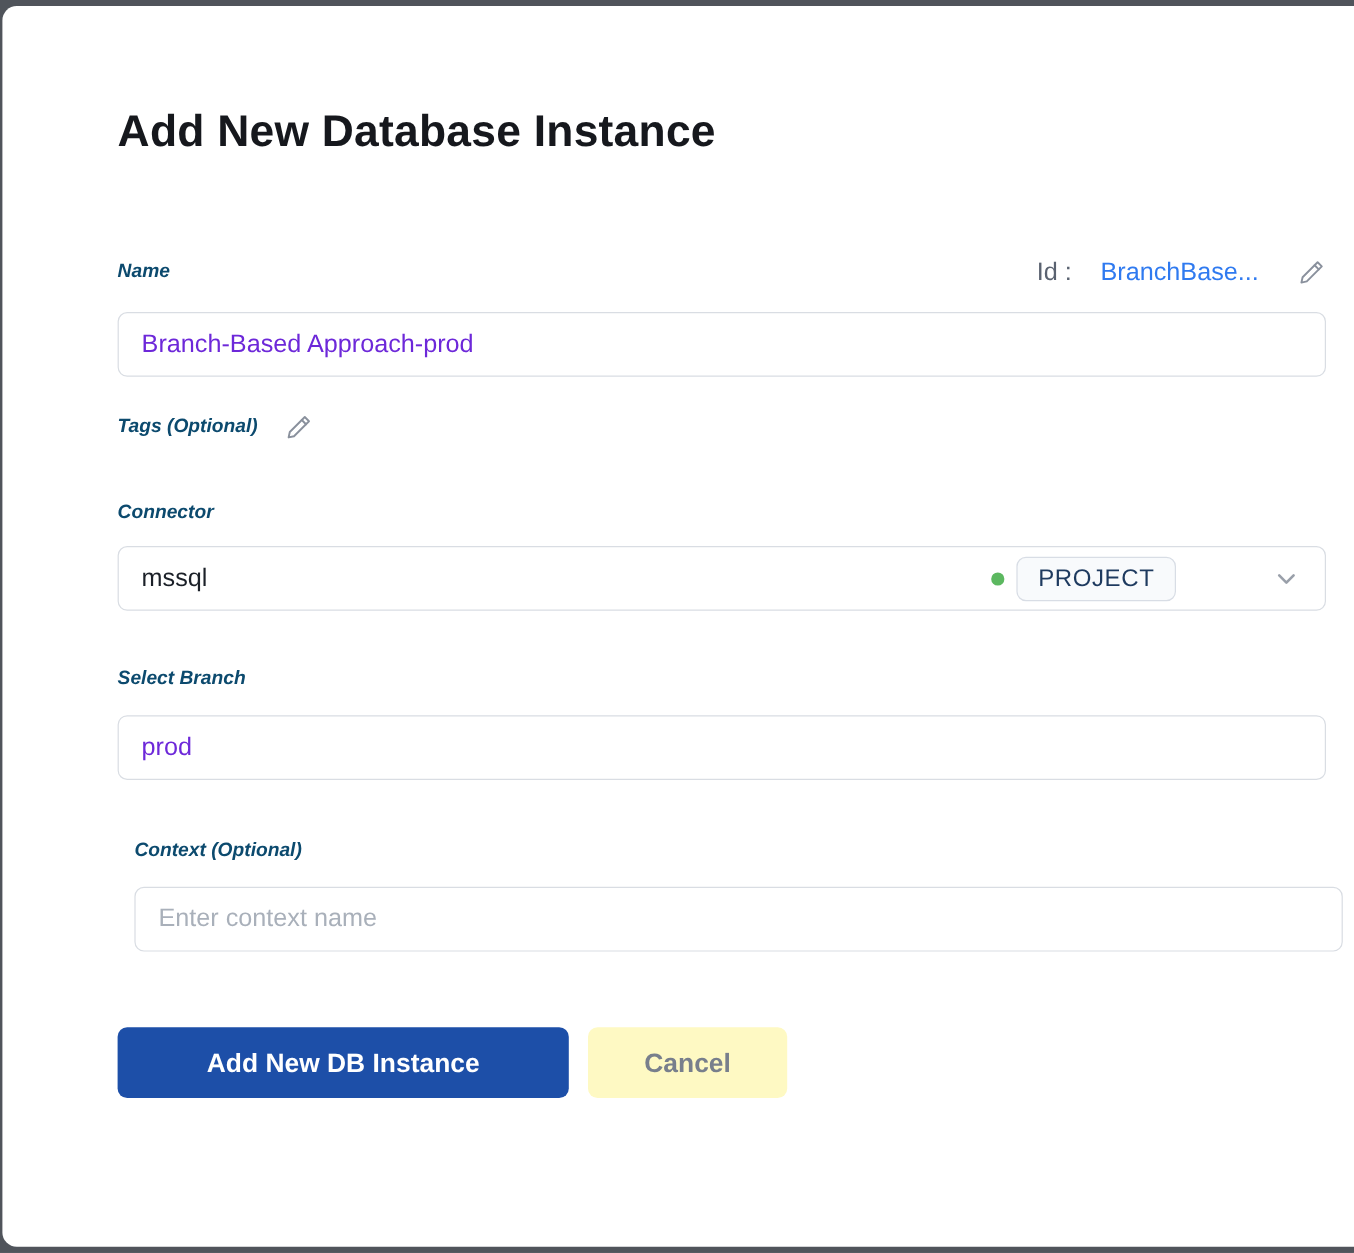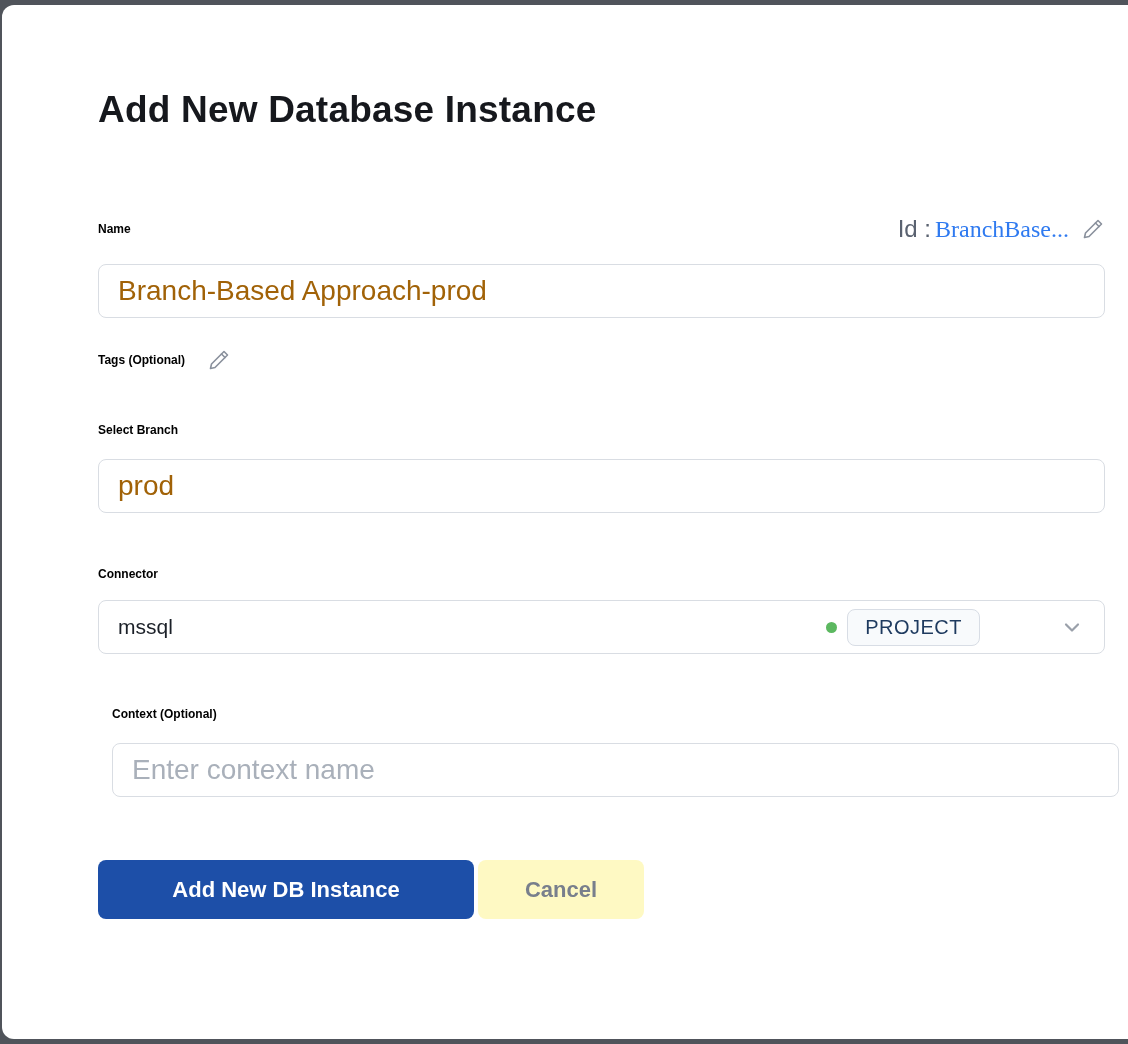--- a/index.html
+++ b/index.html
@@ -27,45 +27,46 @@
     color: #16181d;
     letter-spacing: 0.2px;
   }
   .field-group { width: 1007px; }
   .label-row {
     display: flex;
     align-items: center;
     justify-content: space-between;
   }
   .field-label {
-    font-size: 12px;
+    font-size: 16px;
     font-weight: 600;
-    color: #000000;
+    color: #0c4a6e;
     display: inline-flex;
     align-items: center;
     gap: 14px;
+    font-style: italic;
   }
   .id-row {
     display: flex;
-    align-items: center;
-    gap: 4px;
-    font-size: 24px;
+    align-items: flex-start;
+    gap: 24px;
+    font-size: 21px;
   }
   .id-prefix { color: #5a6270; font-weight: 500; }
-  .id-link { color: #2f7af0; font-weight: 500; cursor: pointer; font-family: Liberation Serif, serif; }
+  .id-link { color: #2f7af0; font-weight: 500; cursor: pointer; }
   .pencil { margin-left: 8px; display: inline-flex; cursor: pointer; }
   .pencil svg { width: 24px; height: 24px; stroke: #8a919d; }
   .text-input {
     margin-top: 21px;
     width: 1007px; height: 54px;
     border: 1px solid #d9dde3;
     border-radius: 8px;
     padding: 0 19px;
-    font-size: 28px;
-    color: #a16207;
+    font-size: 21px;
+    color: #6d28d9;
     font-family: "Liberation Sans", sans-serif;
     outline: none;
     background: #ffffff;
   }
   .text-input::placeholder { color: #a9b0ba; }
   .mt-name   { margin-top: 84px; }
   .mt-tags   { margin-top: 30px; }
   .mt-branch { margin-top: 48px; }
   .mt-conn   { margin-top: 51px; }
   .mt-ctx    { margin-top: 50px; margin-left: 14px; }
@@ -109,21 +110,21 @@
   }
   .chevron {
     margin-left: 80px;
     display: inline-flex;
   }
   .chevron svg { width: 24px; height: 24px; stroke: #9aa0aa; }
   .btn-row {
     margin-top: 63px;
     display: flex;
     align-items: flex-end;
-    gap: 4px;
+    gap: 16px;
   }
   .btn {
     height: 59px;
     border: none;
     border-radius: 8px;
     font-family: "Liberation Sans", sans-serif;
     font-size: 22px;
     font-weight: 700;
     cursor: pointer;
     padding: 0 34px;
@@ -170,41 +171,41 @@
         <span>Tags (Optional)</span>
         <span class="pencil">
           <svg viewBox="0 0 24 24" fill="none" stroke-width="1.6" stroke-linecap="round" stroke-linejoin="round">
             <path d="M17 3.5l3.5 3.5L8 19.5 3.5 20.5 4.5 16 17 3.5z"></path>
             <path d="M14.5 6l3.5 3.5"></path>
           </svg>
         </span>
       </span>
     </div>
 
-    <div class="field-group mt-branch">
-      <span class="field-label">Select Branch</span>
-      <input class="text-input" type="text" value="prod" style="">
-    </div>
-
     <div class="field-group mt-conn">
       <span class="field-label">Connector</span>
       <div class="select-box">
         <span class="select-value">mssql</span>
         <span class="select-right">
           <span class="status-dot"></span>
           <span class="env-badge">PROJECT</span>
           <span class="chevron">
             <svg viewBox="0 0 24 24" fill="none" stroke-width="2.2" stroke-linecap="round" stroke-linejoin="round">
               <path d="M6 9.5l6 6 6-6"></path>
             </svg>
           </span>
         </span>
       </div>
     </div>
 
+    <div class="field-group mt-branch">
+      <span class="field-label">Select Branch</span>
+      <input class="text-input" type="text" value="prod" style="">
+    </div>
+
     <div class="field-group mt-ctx">
       <span class="field-label">Context (Optional)</span>
       <input class="text-input" type="text" placeholder="Enter context name" style="">
     </div>
 
     <div class="btn-row">
       <button class="btn btn-primary">Add New DB Instance</button>
       <button class="btn btn-cancel">Cancel</button>
     </div>
 

